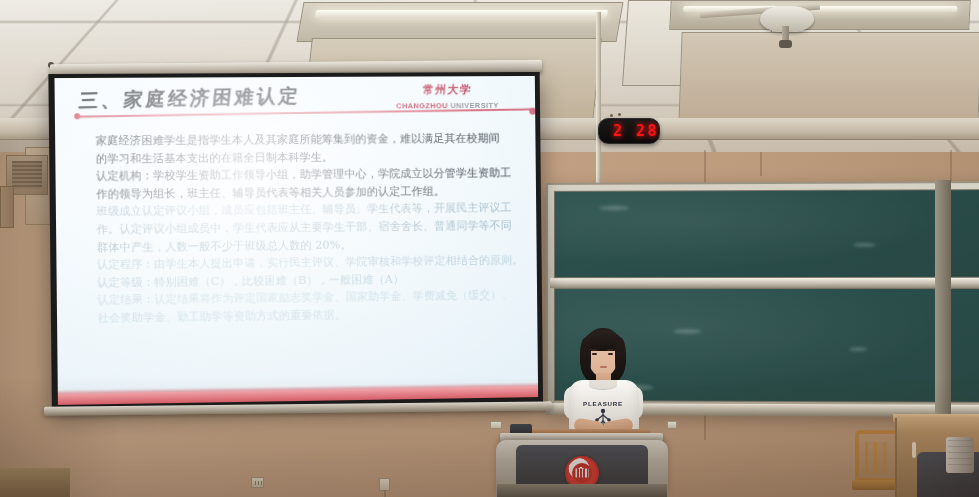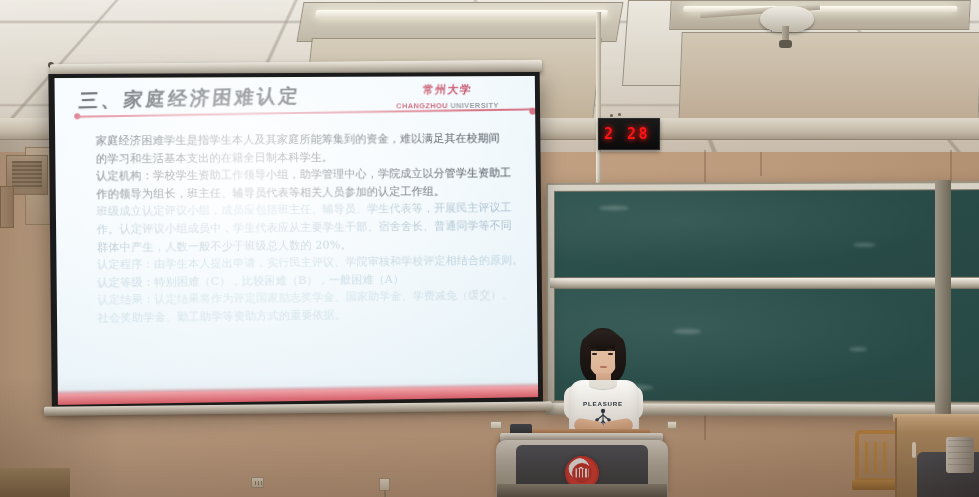--- a/index.html
+++ b/index.html
@@ -476,25 +476,25 @@
     background: linear-gradient(90deg,#cfc9bd,#a8a195 55%,#8b8478);
     border-radius: 3px;
   }
   .bin-lines {
     position: absolute; inset: 3px 2px;
     background: repeating-linear-gradient(180deg, rgba(90,85,75,.25) 0 1px, transparent 1px 6px);
   }
 
   
   .clock {
-    position: absolute; left: 598px; top: 118px; width: 62px; height: 32px;
+    position: absolute; left: 598px; top: 118px; width: 62px; height: 26px;
     background: linear-gradient(180deg,#1a1a1a,#0b0b0b);
     border: 1px solid #2c2c2c;
-    border-radius: 0;
-    display: flex; align-items: center; justify-content: center;
+    border-radius: 10px;
+    display: flex; align-items: center; justify-content: flex-end;
     box-shadow: 0 2px 4px rgba(0,0,0,.4);
     overflow: hidden;
   }
   .clock-digits {
     font-family: "DejaVu Sans Mono", monospace;
     font-size: 15px; font-weight: 700; letter-spacing: 2.5px;
     color: #ff1414;
     text-shadow: 0 0 5px rgba(255,30,30,.95), 0 0 10px rgba(255,0,0,.55);
     margin-left: -4px;
   }

